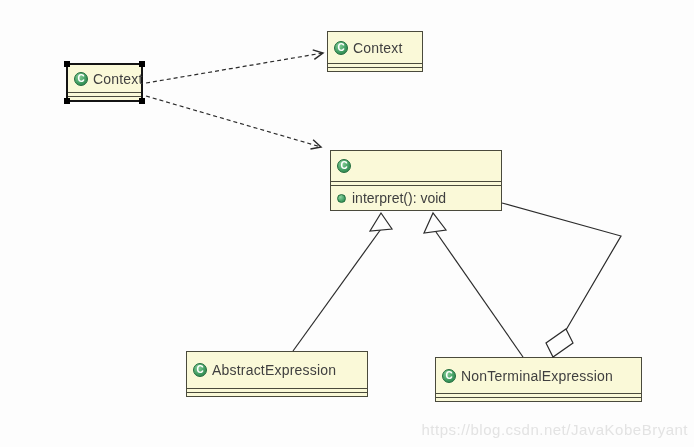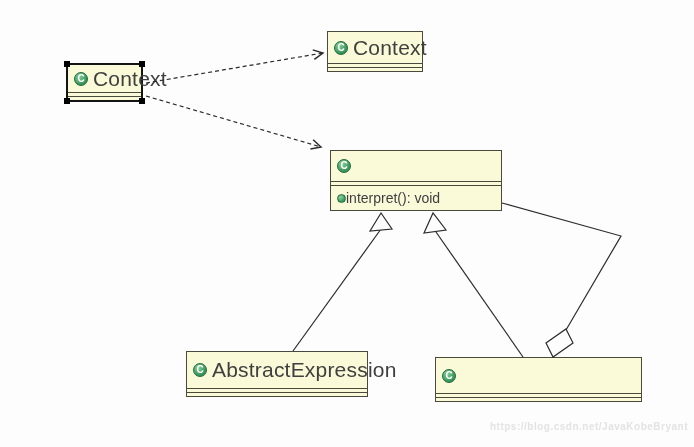--- a/index.html
+++ b/index.html
@@ -10,45 +10,45 @@
   *{box-sizing:border-box;margin:0;padding:0;}
   body{font-family:"Liberation Sans",sans-serif;background:#fff;}
   #canvas{position:relative;width:694px;height:447px;background:var(--canvas-bg);overflow:hidden;}
 
   .uml-class{
     position:absolute;display:flex;flex-direction:column;
     background:var(--box-fill);border:1px solid var(--box-border);
   }
   .uml-class.selected{border:2px solid var(--selected-border);}
   .title{flex:1;display:flex;align-items:center;padding-left:6px;gap:5px;min-height:0;}
-  .class-name{font-size:21px;color:var(--name-text);white-space:nowrap;letter-spacing:.2px;}
+  .class-name{font-size:14px;color:var(--name-text);white-space:nowrap;letter-spacing:.2px;}
   .class-icon{
     width:14px;height:14px;border-radius:50%;flex:0 0 14px;
     background:radial-gradient(circle at 35% 30%, #86cf98, var(--icon-green) 60%, #2c7a48);
     border:1px solid var(--icon-green-dark);color:#fff;font-size:10px;font-weight:bold;
     display:flex;align-items:center;justify-content:center;line-height:1;
   }
   .sep{height:1px;background:var(--box-border);flex:0 0 1px;}
   .compartment{flex:0 0 3px;}
-  .method-row{flex:0 0 24px;display:flex;align-items:center;padding-left:6px;}
+  .method-row{flex:0 0 24px;display:flex;align-items:center;padding-left:6px;gap:6px;}
   .method-row .label{font-size:14px;color:var(--name-text);white-space:nowrap;}
   .method-icon{
     width:9px;height:9px;border-radius:50%;flex:0 0 9px;
     background:radial-gradient(circle at 35% 30%, #8ed3a0, var(--icon-green) 65%);
     border:1px solid var(--icon-green-dark);
   }
   .handle{position:absolute;width:6px;height:6px;background:#000;}
   .handle.tl{left:-4px;top:-4px;} .handle.tr{right:-4px;top:-4px;}
   .handle.bl{left:-4px;bottom:-4px;} .handle.br{right:-4px;bottom:-4px;}
 
   #connectors{position:absolute;left:0;top:0;width:694px;height:447px;z-index:3;pointer-events:none;}
   .uml-class{z-index:2;}
   #watermark{
     position:absolute;right:6px;top:421px;z-index:1;
-    font-size:10px;color:var(--watermark-text);letter-spacing:.5px;font-weight:bold;
+    font-size:15px;color:var(--watermark-text);letter-spacing:.5px;
   }
 </style>
 </head>
 <body>
 
 <div id="canvas">
 
   <svg id="connectors" viewBox="0 0 694 447" xmlns="http://www.w3.org/2000/svg">
     <defs>
       <marker id="openArrow" markerWidth="12" markerHeight="10" refX="9" refY="4.5" orient="auto">
@@ -126,20 +126,21 @@
     </div>
     <div class="sep"></div>
     <div class="compartment"></div>
     <div class="sep"></div>
     <div class="compartment"></div>
   </div>
 
   <div class="uml-class" style="left:435px;top:357px;width:207px;height:45px;">
     <div class="title">
       <span class="class-icon">C</span>
+      <span class="class-name">NonTerminalExpression</span>
     </div>
     <div class="sep"></div>
     <div class="compartment"></div>
     <div class="sep"></div>
     <div class="compartment"></div>
   </div>
 
   <div id="watermark">https://blog.csdn.net/JavaKobeBryant</div>
 </div>
 

